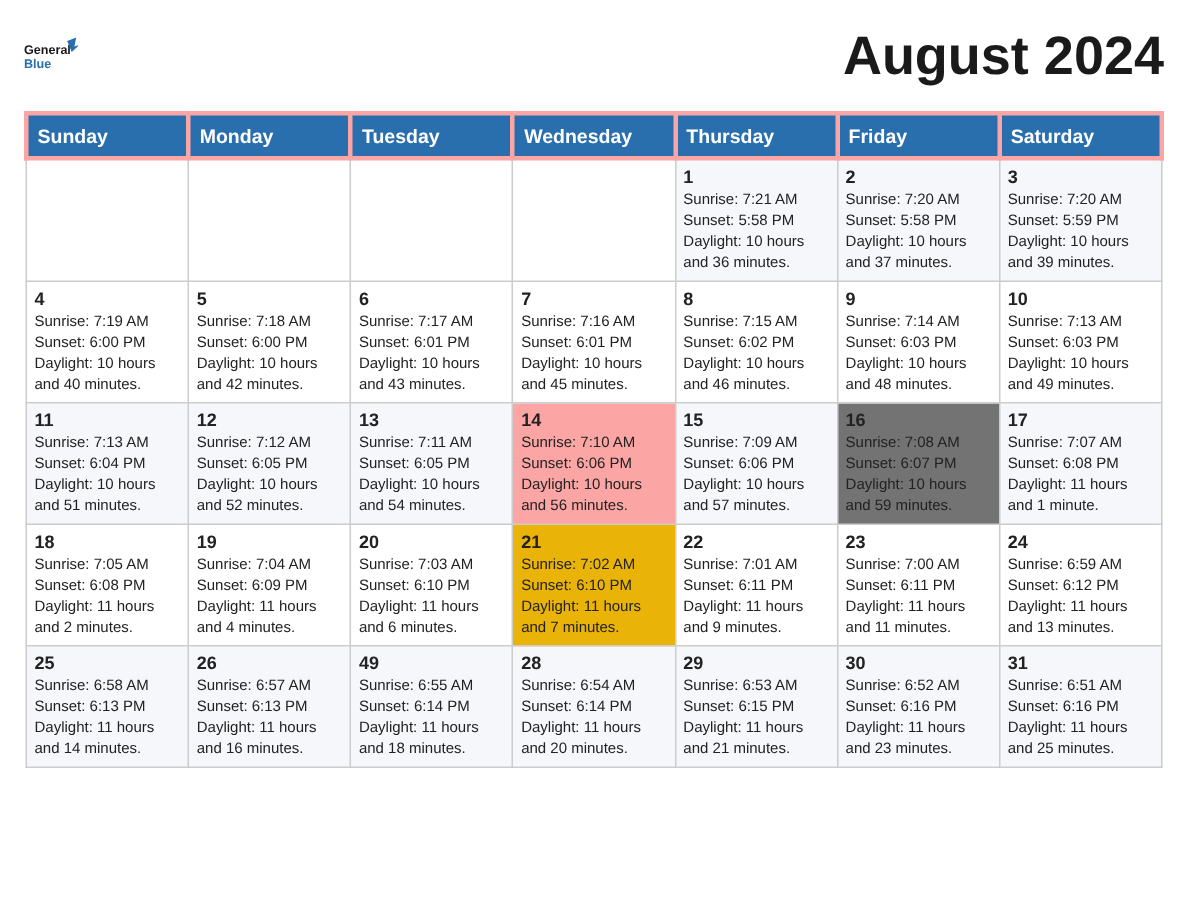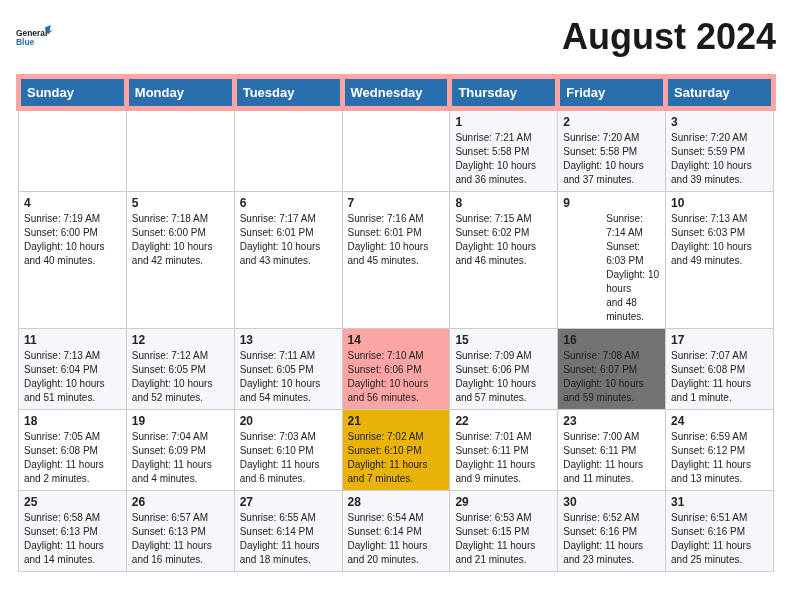--- a/index.html
+++ b/index.html
@@ -39,21 +39,21 @@
       border-collapse: collapse;
       border: 1px solid #ccc;
     }
     .calendar th {
       background-color: #2a6fad;
       color: #fff;
       font-size: 13px;
       font-weight: bold;
       padding: 6px 6px;
       text-align: left;
-      border: 5px solid #fca5a5;
+      border: 3px solid #fca5a5;
     }
     .calendar td {
       vertical-align: top;
       border: 1px solid #ccc;
       padding: 4px 5px;
       font-size: 10.5px;
       color: #222;
       background: #fff;
       width: calc(100% / 7);
       min-height: 80px;
@@ -167,21 +167,21 @@
         </td>
         <td style="background: rgb(255, 255, 255);">
           <span class="day-number">8</span>
           <div class="day-info" style="white-space: pre-line;">Sunrise: 7:15 AM
 Sunset: 6:02 PM
 Daylight: 10 hours
 and 46 minutes.</div>
         </td>
         <td style="background: rgb(255, 255, 255);">
           <span class="day-number">9</span>
-          <div class="day-info" style="white-space: pre-line; margin-left: 43px;">Sunrise: 7:14 AM
+          <div class="day-info" style="white-space: pre-line;">Sunrise: 7:14 AM
 Sunset: 6:03 PM
 Daylight: 10 hours
 and 48 minutes.</div>
         </td>
         <td style="background: rgb(255, 255, 255);">
           <span class="day-number">10</span>
           <div class="day-info" style="white-space: pre-line;">Sunrise: 7:13 AM
 Sunset: 6:03 PM
 Daylight: 10 hours
 and 49 minutes.</div>
@@ -298,21 +298,21 @@
 and 14 minutes.</div>
         </td>
         <td style="background: rgb(245, 247, 250);">
           <span class="day-number">26</span>
           <div class="day-info" style="white-space: pre-line;">Sunrise: 6:57 AM
 Sunset: 6:13 PM
 Daylight: 11 hours
 and 16 minutes.</div>
         </td>
         <td style="background: rgb(245, 247, 250);">
-          <span class="day-number">27</span>
+          <span class="day-number">49</span>
           <div class="day-info" style="white-space: pre-line;">Sunrise: 6:55 AM
 Sunset: 6:14 PM
 Daylight: 11 hours
 and 18 minutes.</div>
         </td>
         <td style="background: rgb(245, 247, 250);">
           <span class="day-number">28</span>
           <div class="day-info" style="white-space: pre-line;">Sunrise: 6:54 AM
 Sunset: 6:14 PM
 Daylight: 11 hours

